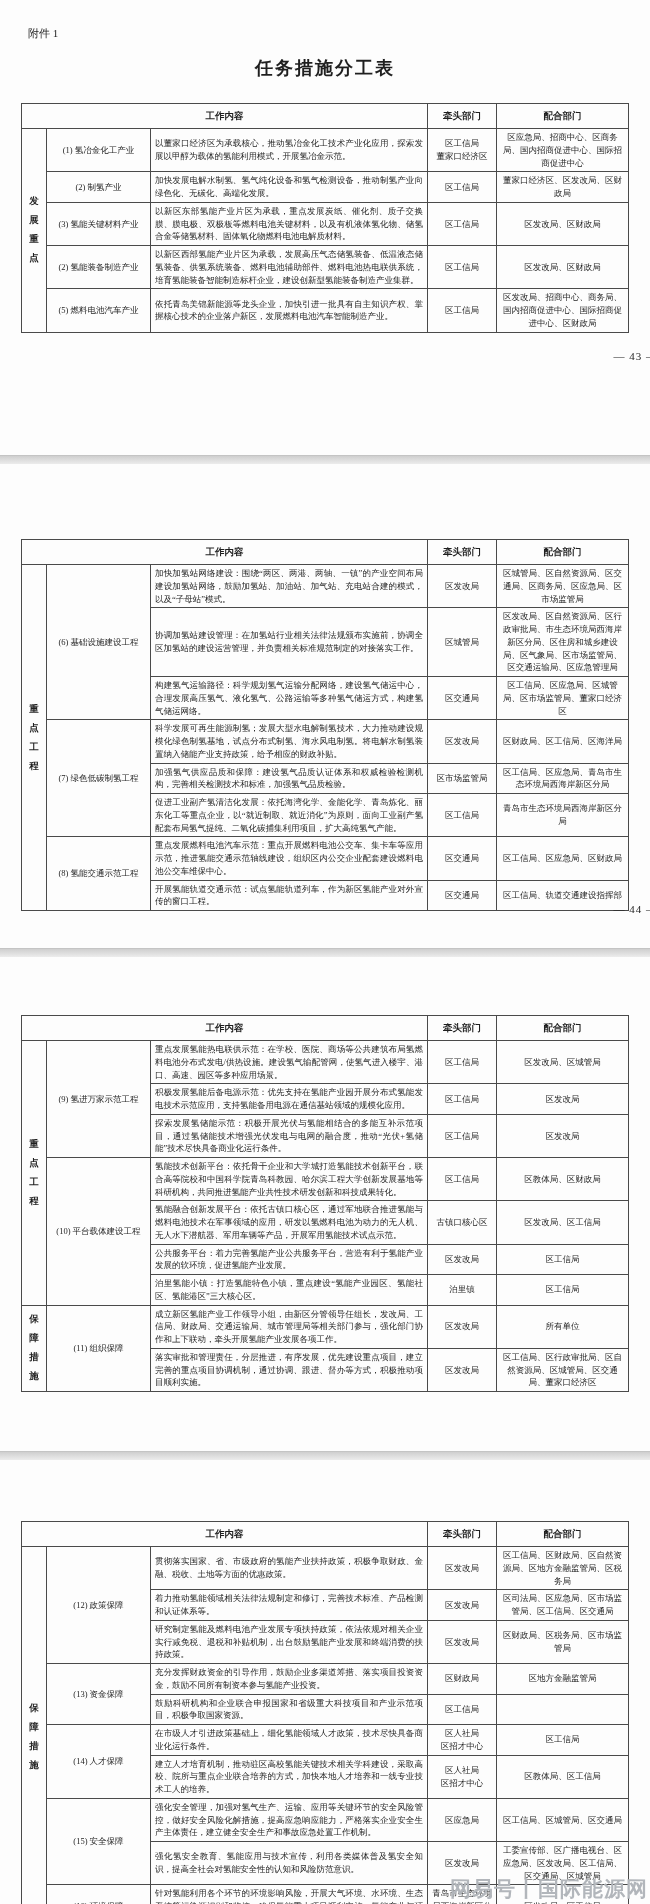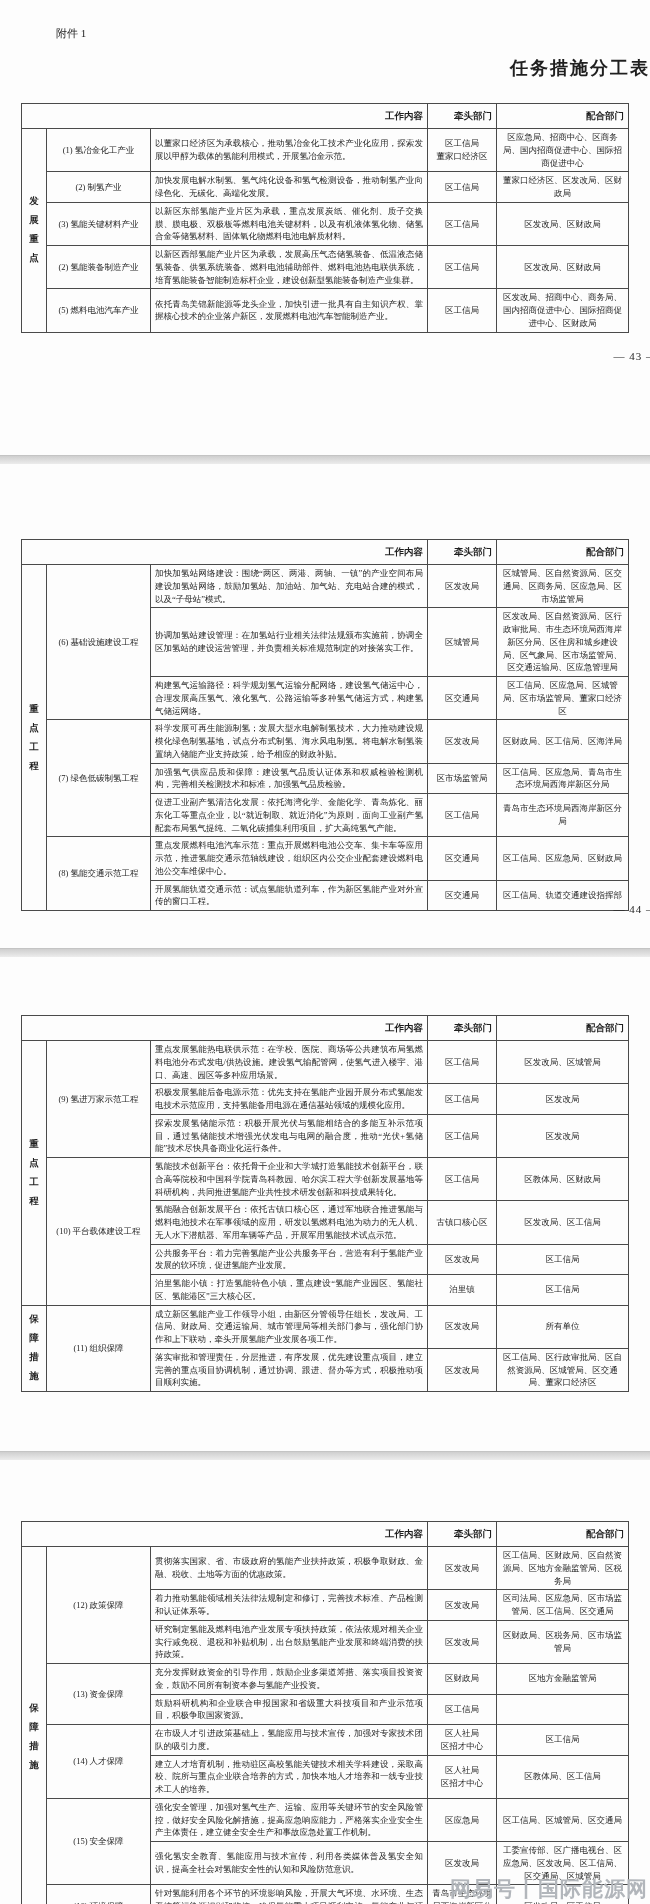--- a/index.html
+++ b/index.html
@@ -9,34 +9,34 @@
     font-family:"Liberation Serif","DejaVu Serif",serif;
     color:#1f1f1f;
   }
   .page{position:relative;background:#fdfdfd;overflow:hidden;}
   .page-gap{height:8px;background:linear-gradient(#cfcfcf,#ececec);border-top:1px solid #c4c4c4;}
   #page1{height:455px;}
   #page2{height:484px;}
   #page3{height:494px;}
   #page4{height:447px;}
 
-  .attachment{position:absolute;top:26px;left:28px;font-size:11px;margin-left:28px;}
-  .doc-title{position:absolute;top:56px;left:0;width:100%;text-align:right;
+  .attachment{position:absolute;top:26px;left:28px;font-size:11px;}
+  .doc-title{position:absolute;top:56px;left:0;width:100%;text-align:center;
     font-size:18px;font-weight:bold;letter-spacing:2px;margin:0;}
 
   table{border-collapse:collapse;table-layout:fixed;margin:0 auto;width:608px;
     border:1.5px solid #3c3c3c;}
   #page1 table{margin-top:103px;}
   #page2 table{margin-top:75px;}
   #page3 table{margin-top:58px;}
   #page4 table{margin-top:61px;}
 
   th,td{border:1px solid #4a4a4a;padding:2px 4px;font-size:8.5px;line-height:1.5;
     vertical-align:middle;overflow:hidden;}
-  th{font-size:9.5px;font-weight:bold;text-align:right;height:20px;}
+  th{font-size:9.5px;font-weight:bold;text-align:center;height:20px;}
   td.cat{font-size:9.5px;font-weight:bold;text-align:center;white-space:pre-line;
     line-height:2.0;padding:2px 1px;}
   td.item{text-align:center;font-size:8.5px;}
   td.content{text-align:justify;}
   td.lead,td.support{text-align:center;white-space:pre-line;}
 
   .pagenum{position:absolute;left:8px;width:100%;text-align:right;font-size:11px;
     letter-spacing:1px;}
   #page1 .pagenum{bottom:93px;}
   #page2 .pagenum{bottom:33px;}
@@ -300,21 +300,21 @@
           <td class="lead">区财政局</td>
           <td class="support">区地方金融监管局</td>
         </tr>
         <tr>
           <td class="content">鼓励科研机构和企业联合申报国家和省级重大科技项目和产业示范项目，积极争取国家资源。</td>
           <td class="lead">区工信局</td>
           <td class="support"></td>
         </tr>
         <tr>
           <td class="item" rowspan="2">(14) 人才保障</td>
-          <td class="content">在市级人才引进政策基础上，氢能应用与技术宣传，加强对专家技术团队的吸引力度。</td>
+          <td class="content">在市级人才引进政策基础上，细化氢能领域人才政策，技术尽快具备商业化运行条件。</td>
           <td class="lead">区人社局
 区招才中心</td>
           <td class="support">区工信局</td>
         </tr>
         <tr>
           <td class="content">建立人才培育机制，推动驻区高校氢能关键技术相关学科建设，采取高校、院所与重点企业联合培养的方式，加快本地人才培养和一线专业技术工人的培养。</td>
           <td class="lead">区人社局
 区招才中心</td>
           <td class="support">区教体局、区工信局</td>
         </tr>

